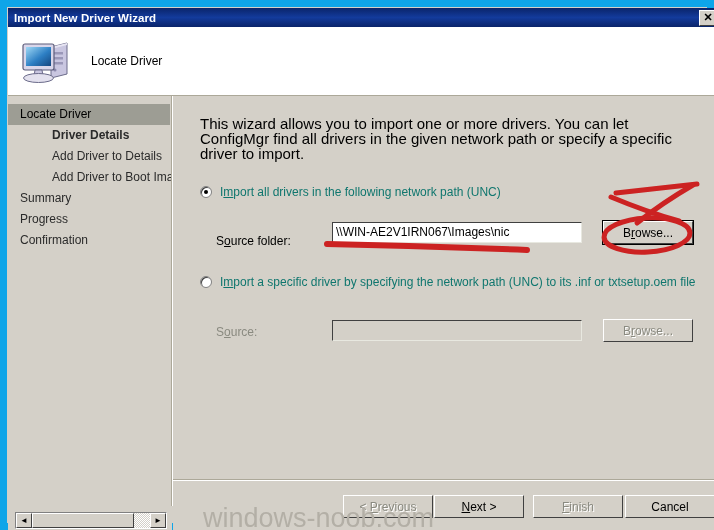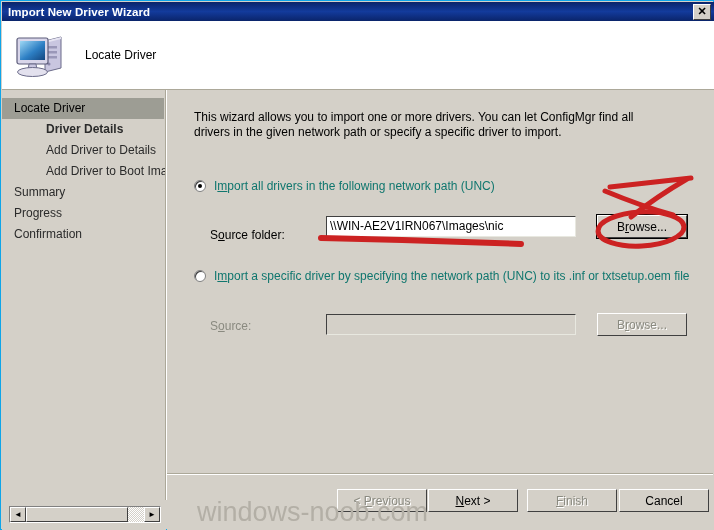--- a/index.html
+++ b/index.html
@@ -19,21 +19,21 @@
     box-sizing: border-box;
   }
 
   
   .window {
     position: absolute;
     left: 0; top: 0;
     width: 714px;
     height: 530px;
     box-sizing: border-box;
-    border: 1px solid #0ea5e9;
+    border: 7px solid #0ea5e9;
     background: #d4d0c8;
   }
 
   
   .titlebar {
     position: absolute;
     left: 1px; top: 1px;
     width: 712px;
     height: 19px;
     background: linear-gradient(to bottom, #0a246a 0%, #133b9c 50%, #0a246a 100%);
@@ -150,21 +150,21 @@
     left: 166px; top: 89px;
     width: 547px;
     height: 410px;
     background: #d4d0c8;
     box-sizing: border-box;
   }
   .intro {
     position: absolute;
     left: 27px; top: 20px;
     width: 477px;
-    font-size: 12px;
+    font-size: 15px;
     color: #000000;
     line-height: 15px;
   }
 
   
   .radio-row {
     position: absolute;
     display: flex;
     align-items: flex-start;
     font-size: 12px;

